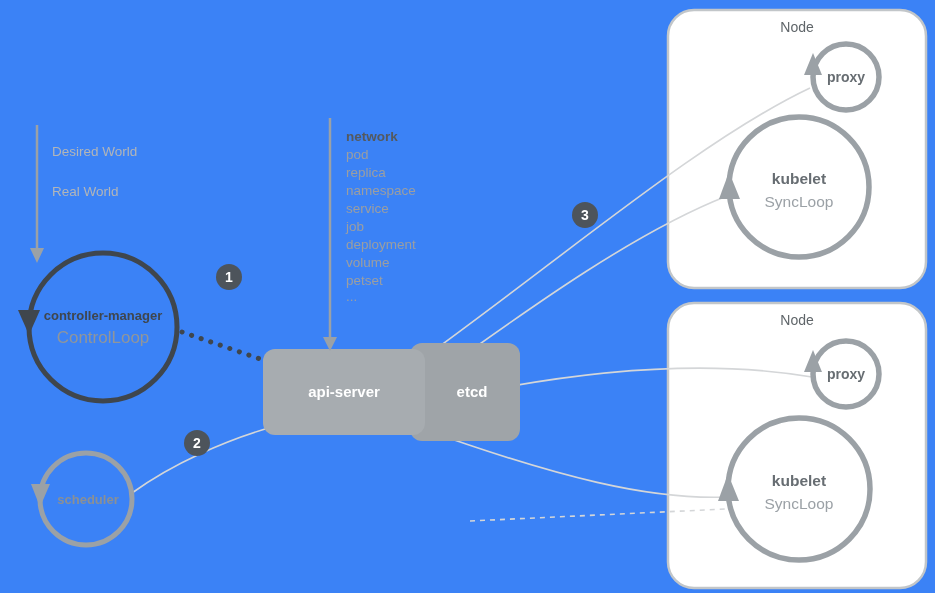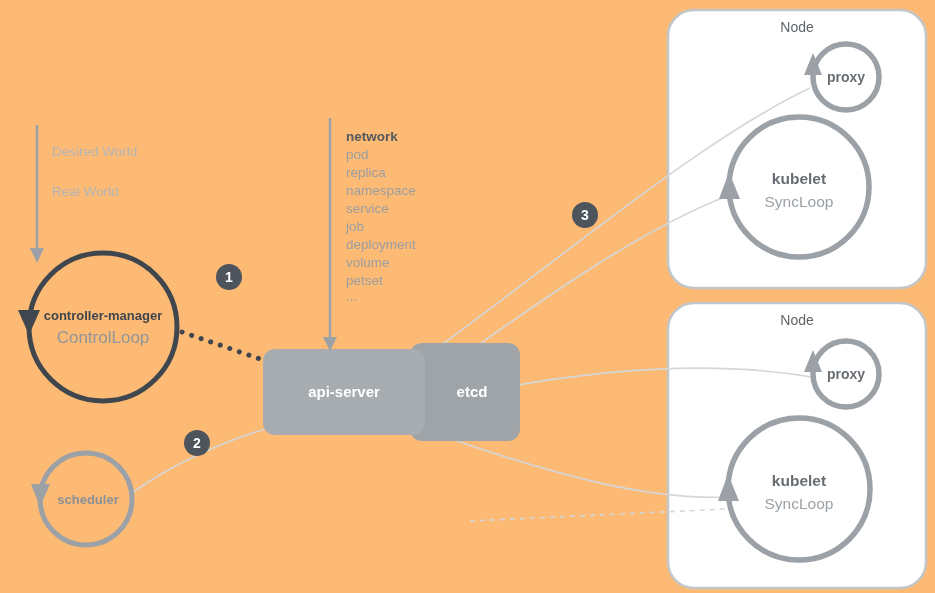--- a/index.html
+++ b/index.html
@@ -1,16 +1,16 @@
 <!DOCTYPE html>
 <html><head>
 <meta charset="utf-8">
 <style>
   html,body{margin:0;padding:0;background:#ffffff;}
-  .stage{position:relative;width:935px;height:593px;background:#fdba74;overflow:hidden;}
+  .stage{position:relative;width:935px;height:593px;background:#3b82f6;overflow:hidden;}
   svg{display:block;}
   text{font-family:"Liberation Sans","DejaVu Sans",sans-serif;}
   .t-light{fill:#b2b5b8;font-size:13.5px;}
   .t-list{fill:#9b9ea1;font-size:13.5px;}
   .t-list-head{fill:#54595e;font-weight:bold;font-size:13.5px;}
   .t-cm{fill:#3f464d;font-weight:bold;font-size:13px;}
   .t-controlloop{fill:#90969b;font-size:17px;}
   .t-box{fill:#ffffff;font-weight:bold;font-size:15px;}
   .t-node{fill:#5f6569;font-size:14px;}
   .t-proxy{fill:#676d72;font-weight:bold;font-size:14px;}

